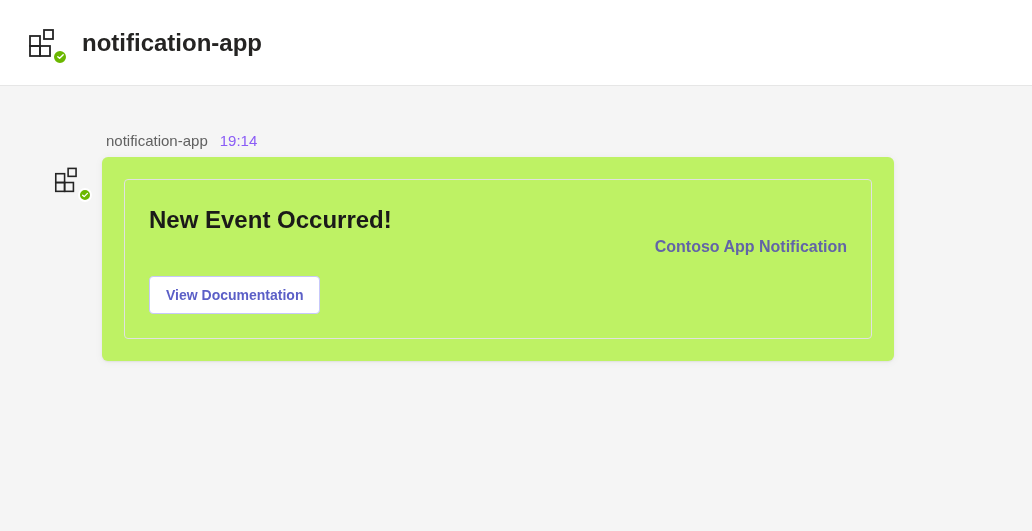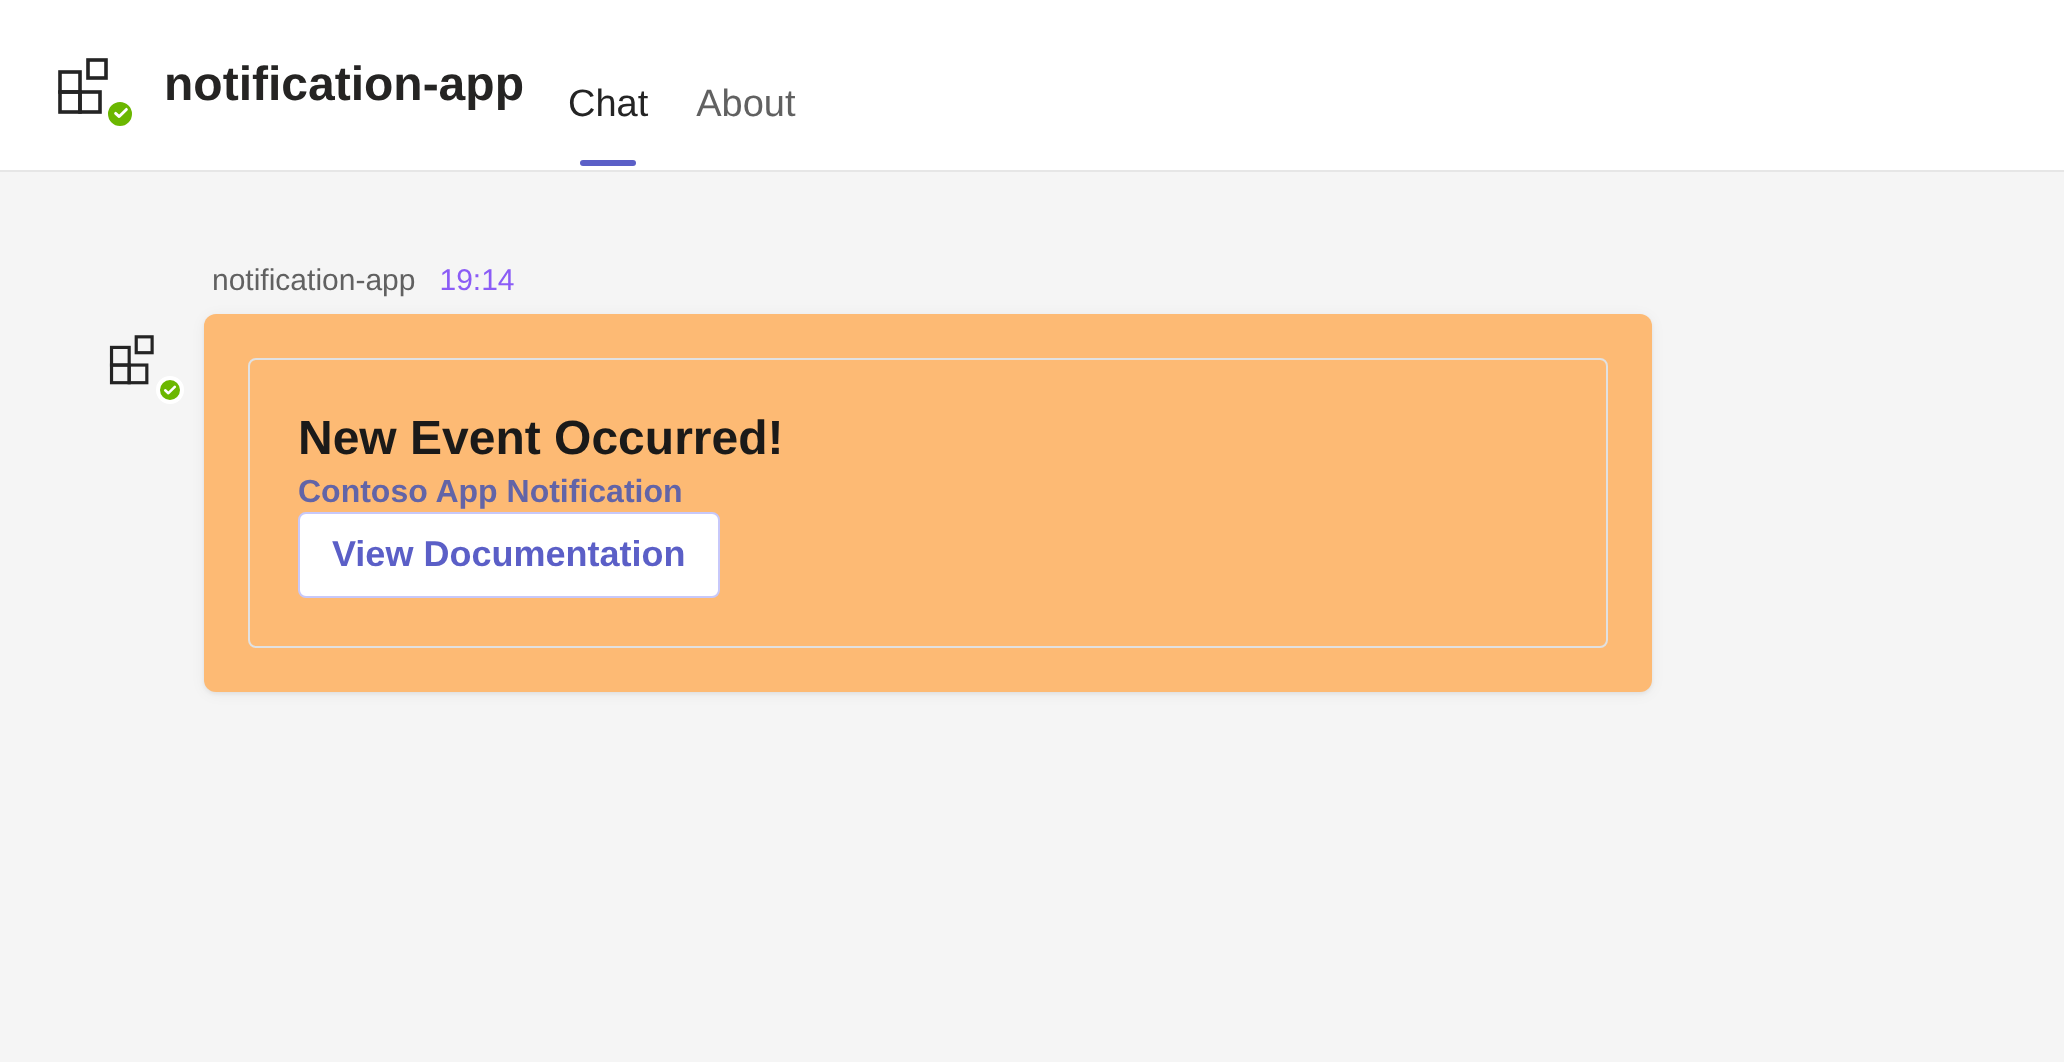--- a/index.html
+++ b/index.html
@@ -102,50 +102,52 @@
       align-items: baseline;
       gap: 12px;
       color: #616161;
       font-size: 15px;
       margin-bottom: 8px;
       margin-left: 4px;
     }
     .sender { color: #616161; }
     .timestamp { color: #8b5cf6; }
     .card-outer {
-      background: #fdba74;
+      background: #bef264;
       border-radius: 6px;
       box-shadow: 0 1px 2px rgba(0,0,0,0.06), 0 1px 8px rgba(0,0,0,0.05);
-      width: 724px;
+      width: 792px;
       padding: 22px;
     }
     .card-inner {
       border: 1px solid #e1e1e1;
       border-radius: 4px;
       padding: 26px 24px 24px 24px;
     }
     .card-title {
       font-size: 24px;
       font-weight: 600;
       color: #1b1a19;
       margin-bottom: 4px;
     }
     .card-subtitle {
       font-size: 16px;
       font-weight: 600;
       color: #6264a7;
+      margin-bottom: 20px;
+      text-align: right;
     }
     .card-body {
       font-size: 17.5px;
       color: #1b1a19;
       margin-bottom: 22px;
     }
     .card-btn {
       display: inline-block;
-      font-size: 18px;
+      font-size: 14px;
       font-weight: 600;
       color: #5b5fc7;
       background: #ffffff;
       border: 1px solid #c7c8fa;
       border-radius: 4px;
       padding: 10px 16px;
       cursor: pointer;
       text-align: center;
     }
   </style>
@@ -160,24 +162,20 @@
       <rect x="2" y="21" width="10" height="10"></rect>
       <rect x="16" y="5" width="9" height="9"></rect>
     </svg>
     <div class="status-dot">
       <svg viewBox="0 0 10 10">
           <path d="M2 5.2 L4 7 L8 3" stroke="#fff" stroke-width="1.6" fill="none" stroke-linecap="round" stroke-linejoin="round"></path>
         </svg>
     </div>
   </div>
   <div class="app-title">notification-app</div>
-  <div class="tabs">
-    <div class="tab active">Chat</div>
-    <div class="tab">About</div>
-  </div>
 </div>
 
 <div class="content">
   <div class="message-row">
     <div class="avatar-wrap">
       <svg class="app-icon-svg" width="30" height="30" viewBox="0 0 34 34" fill="none" stroke="#242424" stroke-width="1.8">
         <rect x="2" y="11" width="10" height="10"></rect>
         <rect x="12" y="21" width="10" height="10"></rect>
         <rect x="2" y="21" width="10" height="10"></rect>
         <rect x="16" y="5" width="9" height="9"></rect>

